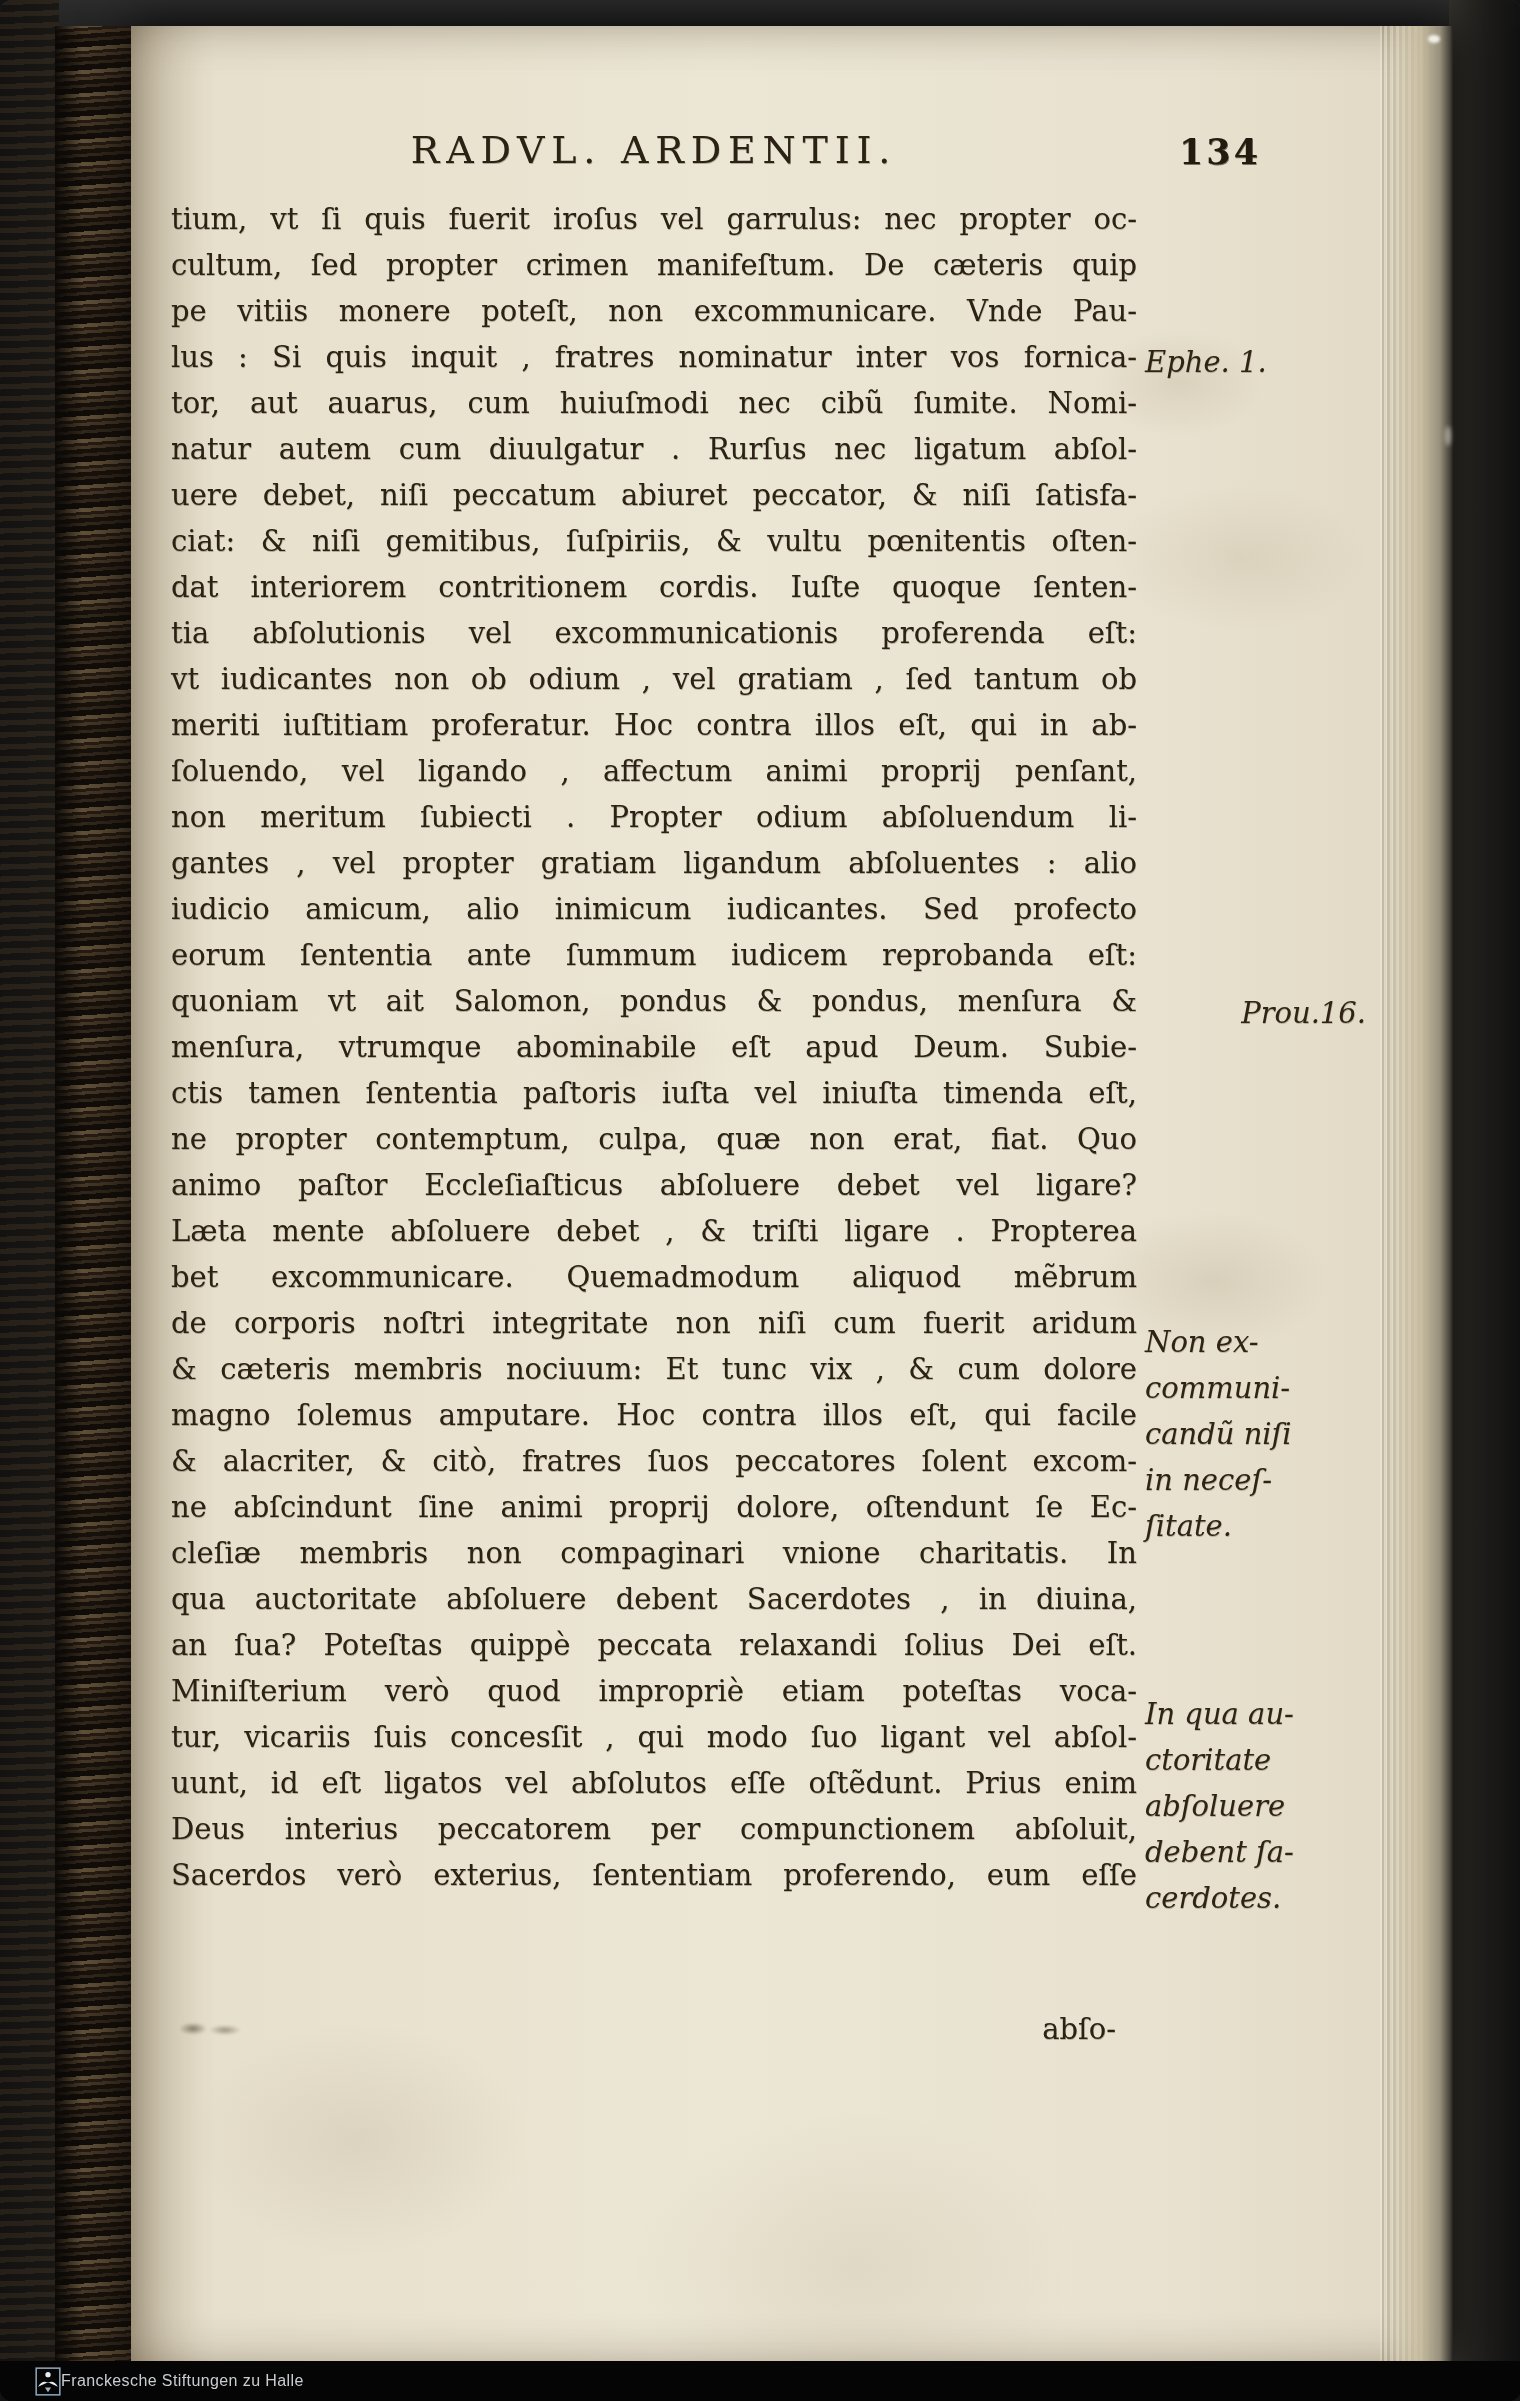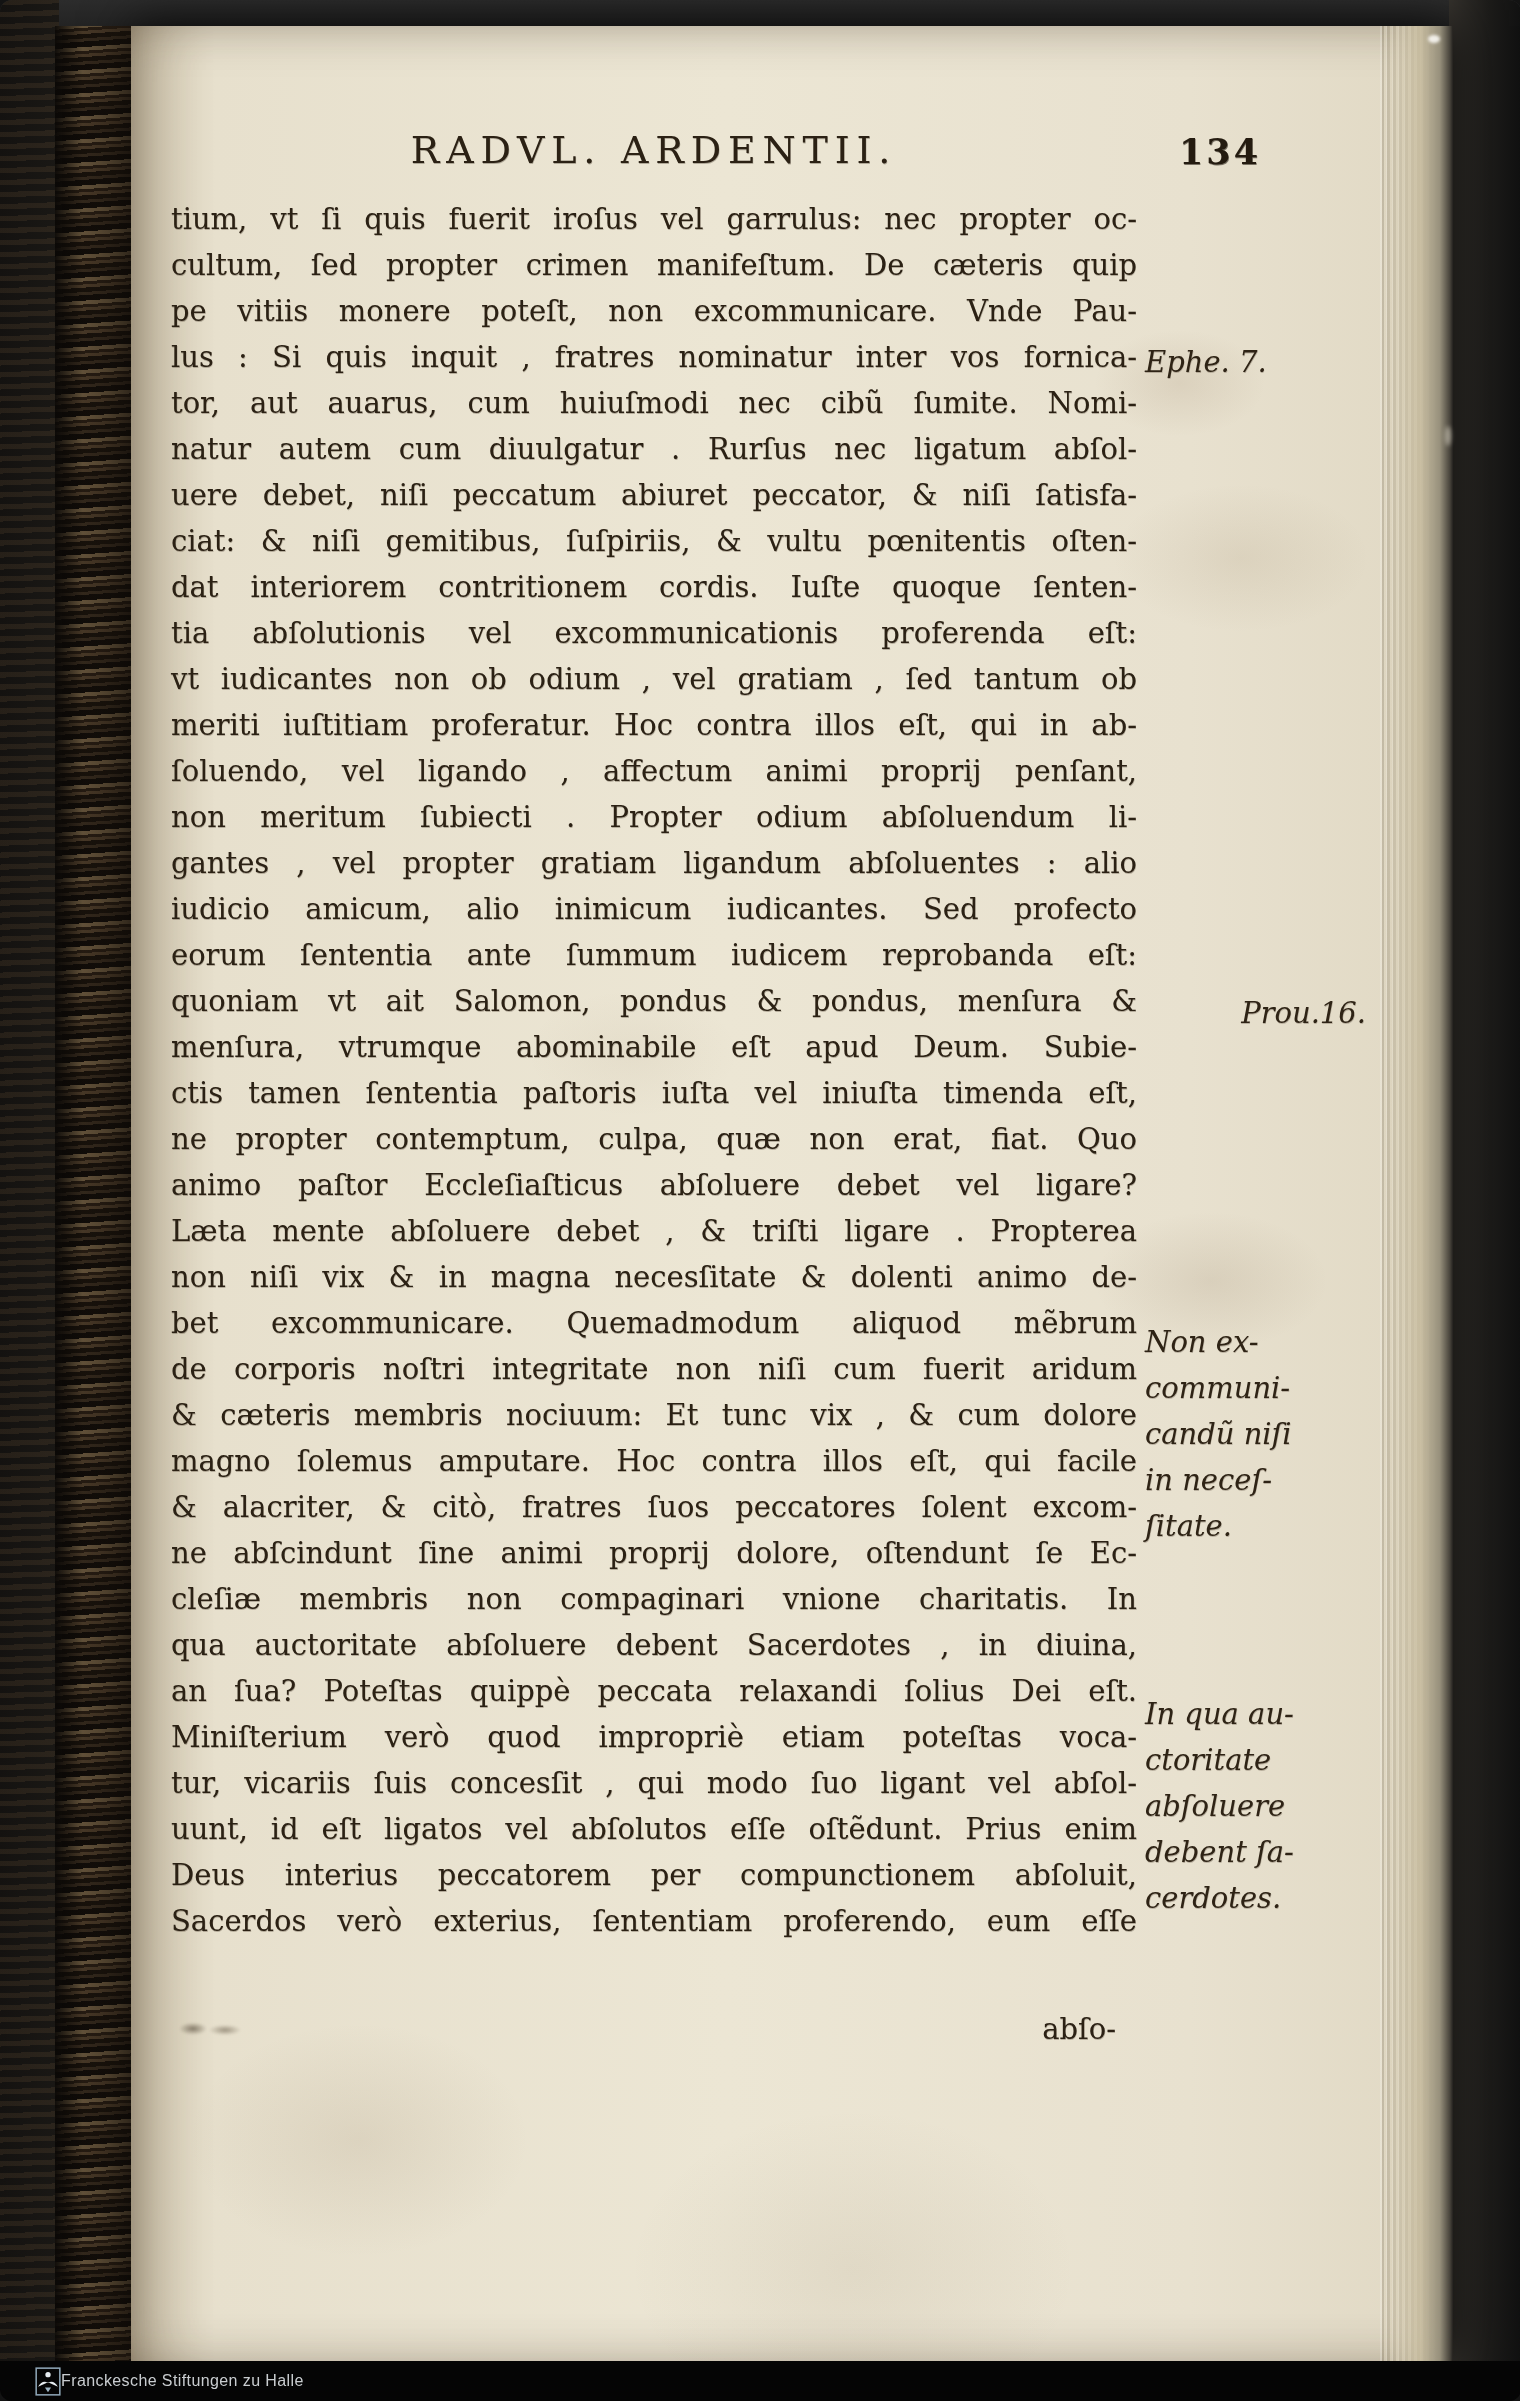--- a/index.html
+++ b/index.html
@@ -158,38 +158,37 @@
       <div class="line">non meritum ſubiecti .  Propter odium abſoluendum li-</div>
       <div class="line">gantes , vel propter gratiam ligandum abſoluentes : alio</div>
       <div class="line">iudicio amicum, alio inimicum iudicantes.  Sed profecto</div>
       <div class="line">eorum ſententia ante ſummum iudicem  reprobanda eſt:</div>
       <div class="line">quoniam vt ait Salomon, pondus &amp; pondus, menſura &amp;</div>
       <div class="line">menſura, vtrumque abominabile eſt apud Deum. Subie-</div>
       <div class="line">ctis tamen ſententia paſtoris iuſta vel iniuſta timenda eſt,</div>
       <div class="line">ne propter contemptum, culpa, quæ non erat, fiat.  Quo</div>
       <div class="line">animo paſtor Eccleſiaſticus abſoluere debet vel ligare?</div>
       <div class="line">Læta mente abſoluere debet , &amp; triſti ligare .  Propterea</div>
-      <div class="line">non niſi vix &amp; in magna necesſitate &amp; dolenti animo de-</div>
       <div class="line">bet excommunicare.  Quemadmodum aliquod mẽbrum</div>
       <div class="line">de corporis noſtri integritate non niſi cum fuerit aridum</div>
       <div class="line">&amp; cæteris membris nociuum: Et tunc vix , &amp; cum dolore</div>
       <div class="line">magno ſolemus amputare. Hoc contra illos eſt, qui facile</div>
       <div class="line">&amp; alacriter, &amp; citò, fratres ſuos peccatores ſolent excom-</div>
       <div class="line">ne abſcindunt ſine animi proprij dolore, oſtendunt ſe Ec-</div>
       <div class="line">cleſiæ membris non compaginari vnione charitatis.  In</div>
       <div class="line">qua auctoritate abſoluere debent Sacerdotes , in diuina,</div>
       <div class="line">an ſua? Poteſtas quippè peccata relaxandi ſolius Dei eſt.</div>
       <div class="line">Miniſterium verò quod impropriè etiam  poteſtas voca-</div>
       <div class="line">tur, vicariis ſuis concesſit , qui modo ſuo ligant vel abſol-</div>
       <div class="line">uunt, id eſt ligatos vel abſolutos eſſe oſtẽdunt. Prius enim</div>
       <div class="line">Deus interius peccatorem per compunctionem abſoluit,</div>
       <div class="line">Sacerdos verò exterius, ſententiam proferendo, eum eſſe</div>
     </div>
 
-    <div class="margin-note note-0">Ephe. 7.</div>
+    <div class="margin-note note-0">Ephe. 1.</div>
     <div class="margin-note note-1">Prou.16.</div>
     <div class="margin-note note-2">Non ex-
 communi-
 candũ niſi
 in neceſ-
 ſitate.</div>
     <div class="margin-note note-3">In qua au-
 ctoritate
 abſoluere
 debent ſa-

